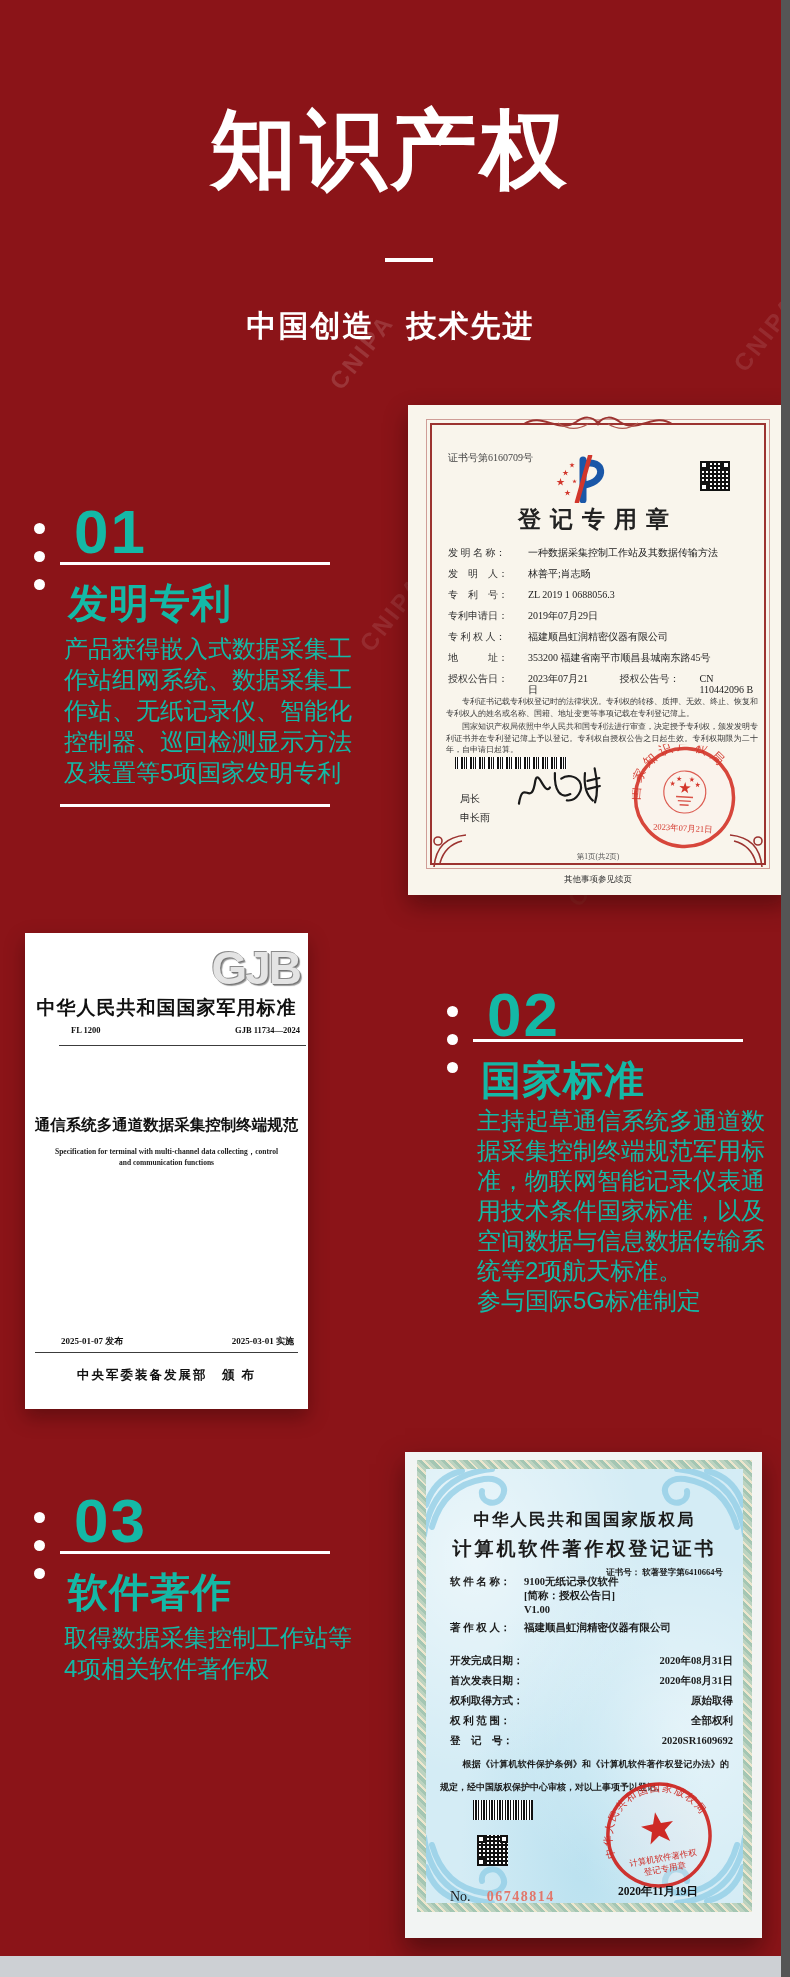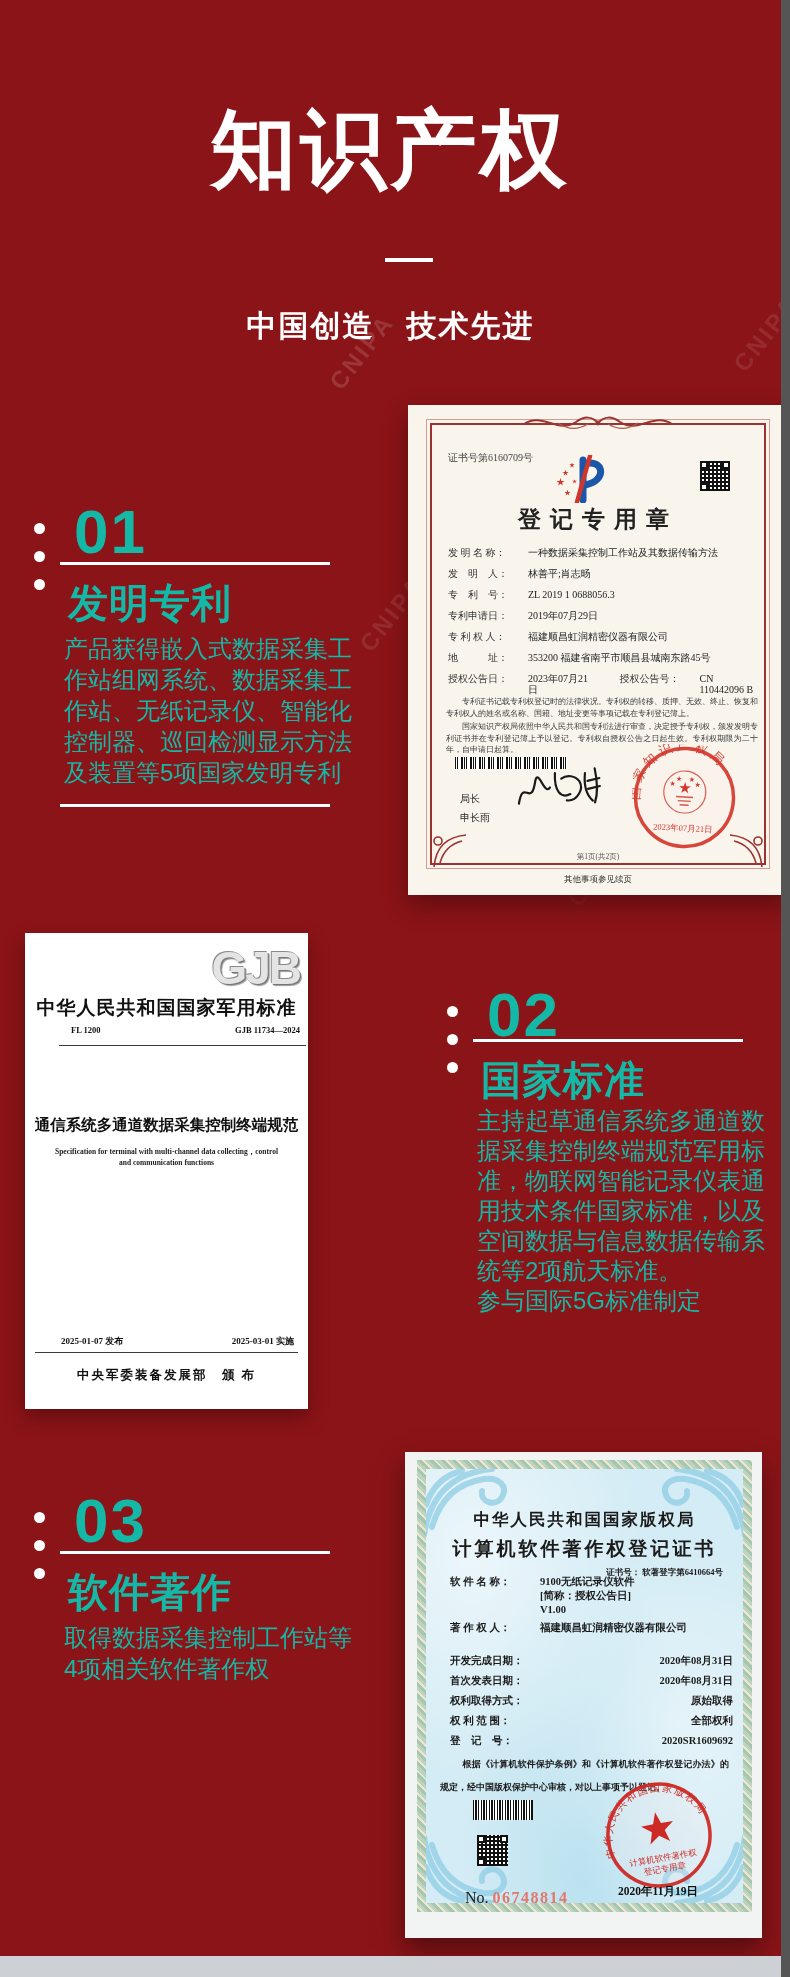--- a/index.html
+++ b/index.html
@@ -95,33 +95,33 @@
   .cs-swirl{position:absolute;opacity:.75;}
   .cs-swirl.tl{left:-4px;top:-4px;}
   .cs-swirl.tr{right:-4px;top:-4px;transform:scaleX(-1);}
   .cs-swirl.bl{left:-4px;bottom:-4px;transform:scaleY(-1);}
   .cs-swirl.br{right:-4px;bottom:-4px;transform:scale(-1,-1);}
   .cs-authority{position:absolute;top:40px;left:0;width:100%;text-align:center;font-size:16.5px;font-weight:700;letter-spacing:2px;}
   .cs-title{position:absolute;top:67px;left:0;width:100%;text-align:center;font-size:19px;font-weight:800;letter-spacing:3px;}
   .cs-certno{position:absolute;top:98px;right:20px;font-size:8.5px;font-weight:700;}
   .cs-rows-top{position:absolute;left:24px;top:106px;right:10px;font-size:10.5px;font-weight:700;}
   .cs-rows-bottom{position:absolute;left:24px;top:186px;right:10px;font-size:10.5px;font-weight:700;}
-  .cs-row{display:flex;line-height:13px;margin-bottom:1px;gap:16px;}
+  .cs-row{display:flex;line-height:13px;margin-bottom:1px;}
   .cs-row.gap-top{margin-top:5px;}
   .cs-row-b{display:flex;line-height:12px;margin-bottom:8px;justify-content:space-between;}
   .cs-label{width:74px;flex:none;}
   .cs-statement{position:absolute;left:14px;right:14px;top:284px;font-size:9px;font-weight:700;
                 line-height:23px;text-align:justify;}
   .cs-statement p{margin:0;text-indent:2.5em;}
   .cs-barcode{position:absolute;left:47px;top:331px;width:60px;height:20px;
       background:repeating-linear-gradient(90deg,#111 0 1px,#fff 1px 2px,#111 2px 4px,#fff 4px 5px,#111 5px 6px,#fff 6px 8px);}
   .cs-qr{position:absolute;left:51px;top:366px;width:31px;height:31px;background-color:#fff;
          background-image:repeating-linear-gradient(0deg,#111 0 2px,transparent 2px 4px),
                           repeating-linear-gradient(90deg,#111 0 2px,#fff 2px 4px);}
-  .cs-no{position:absolute;left:39px;top:420px;font-size:16px;display:flex;gap:4px;}
+  .cs-no{position:absolute;left:24px;top:420px;font-size:14px;display:flex;gap:16px;}
   .cs-no .num{color:#e2776b;letter-spacing:1.5px;font-weight:700;}
   .cs-seal{position:absolute;left:177px;top:310px;transform:rotate(-10deg);}
   .cs-date{position:absolute;left:172px;top:415px;width:120px;text-align:center;font-size:11.5px;font-weight:700;color:#111;}
   
   .footer-strip{position:absolute;left:0;right:0;top:1956px;height:21px;background:#cdd0d4;}
 </style>
 </head>
 <body>
 
 <div class="canvas">

